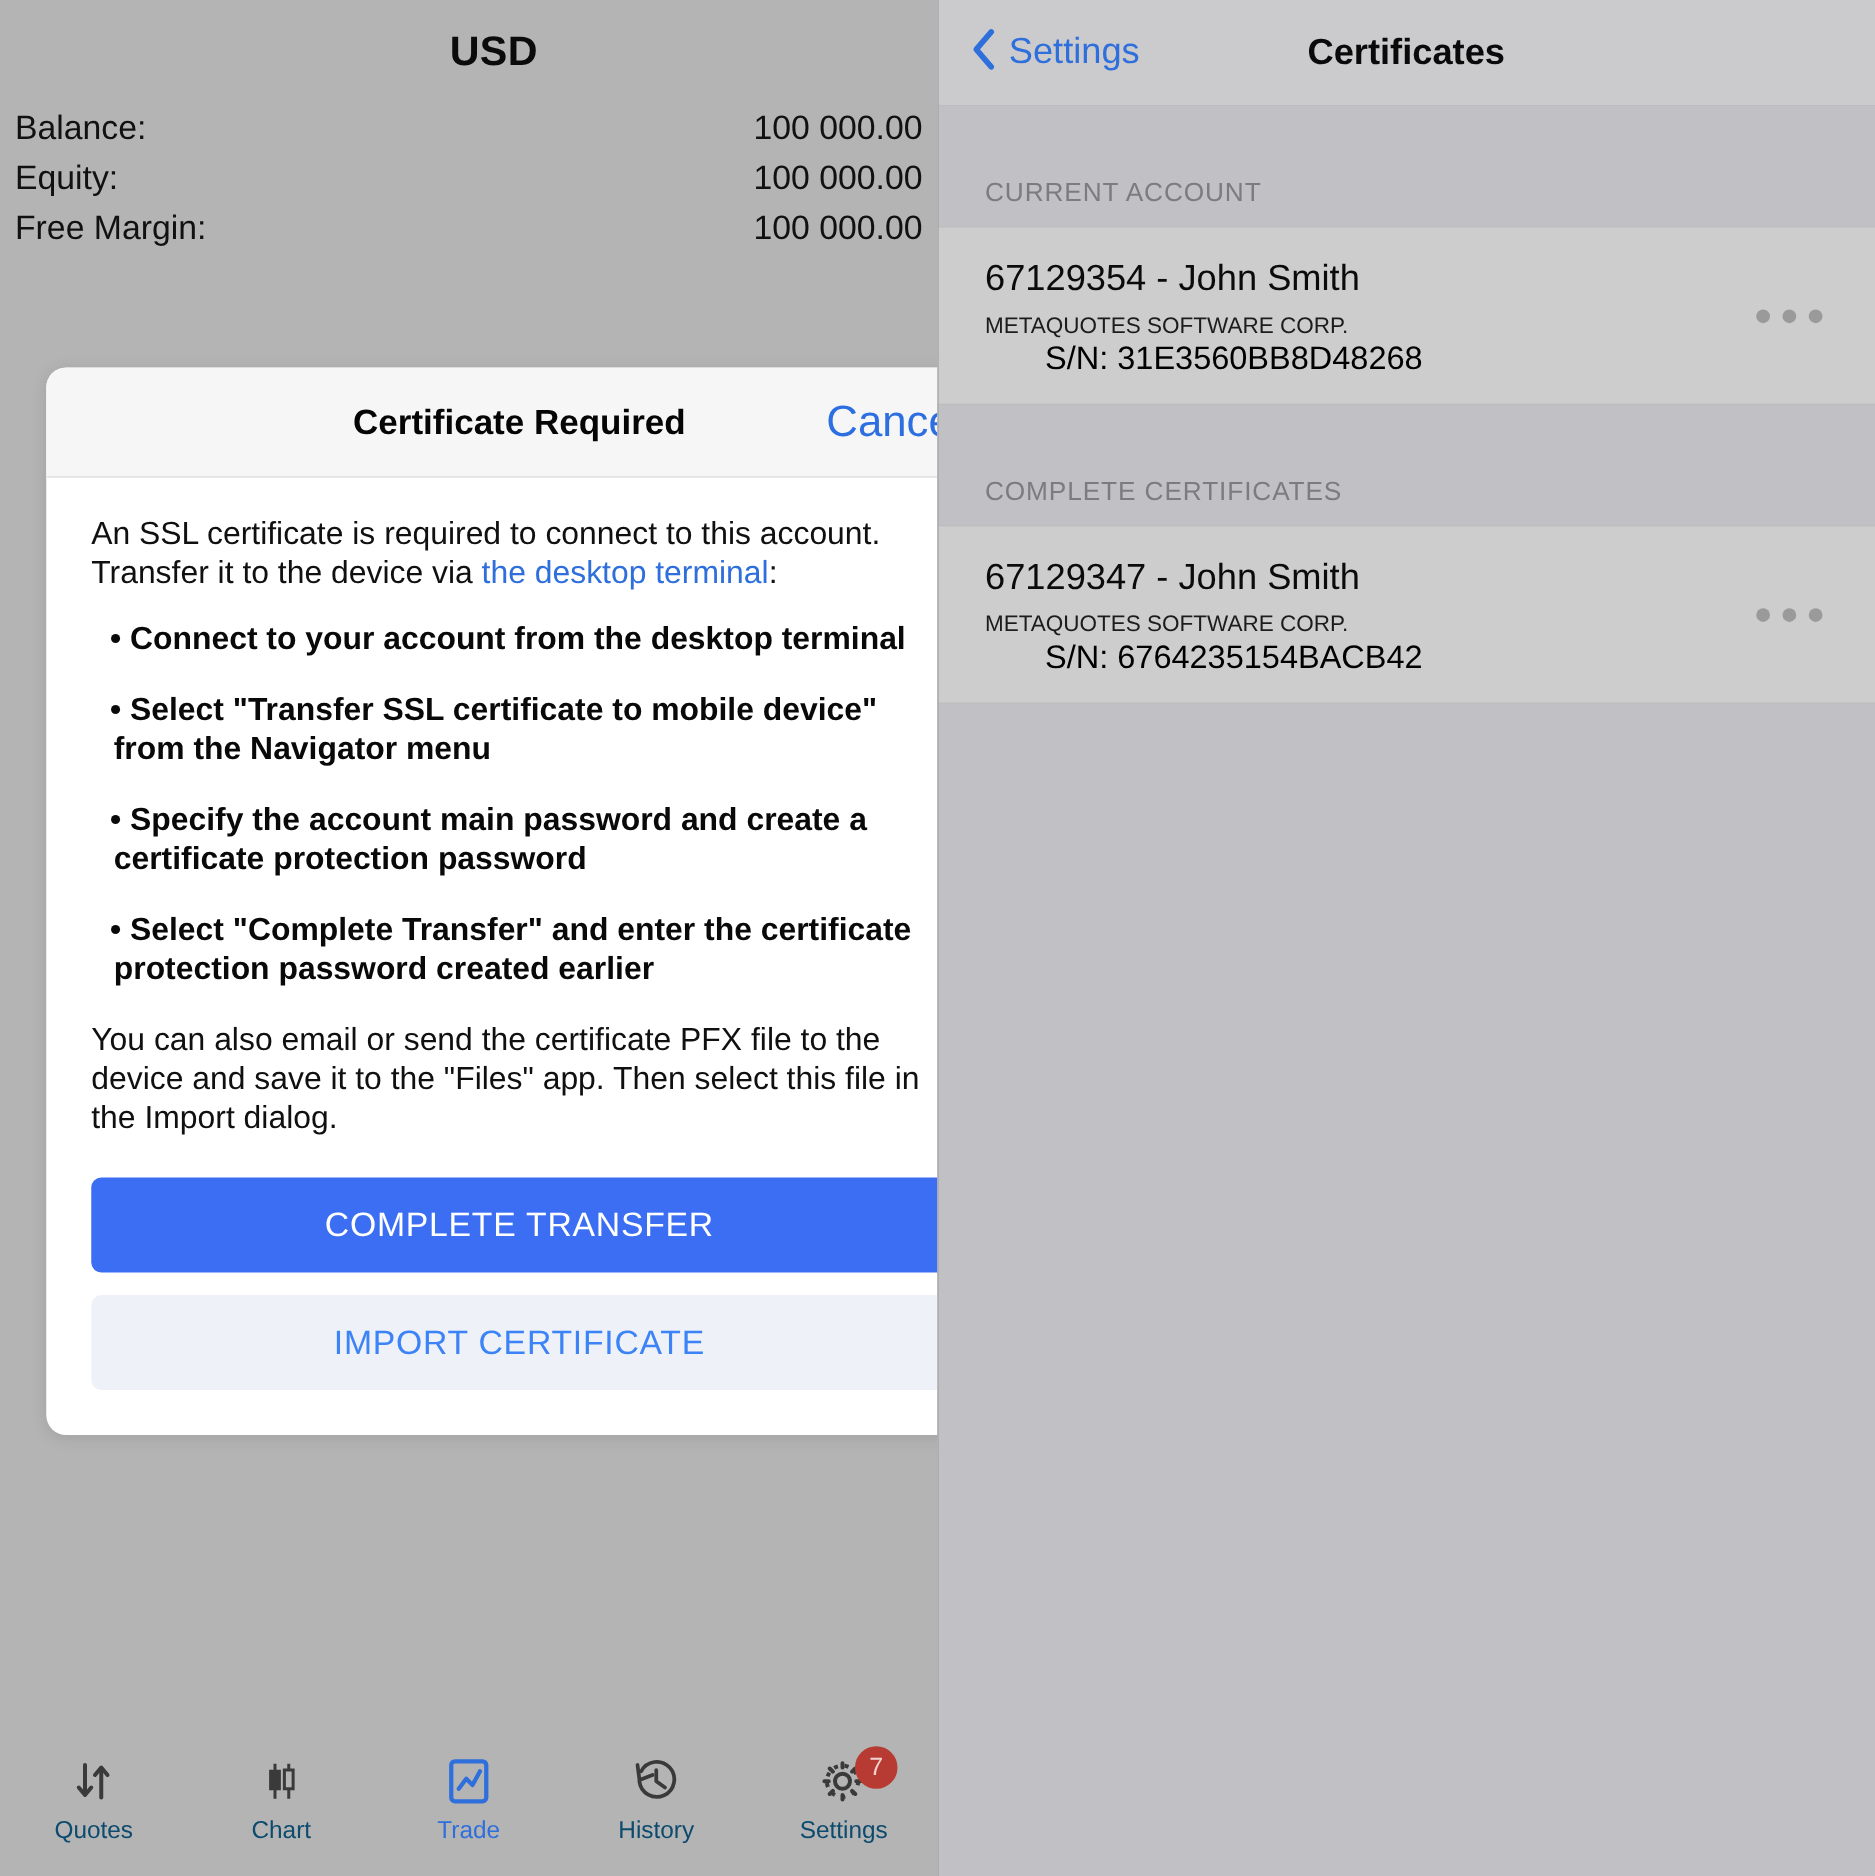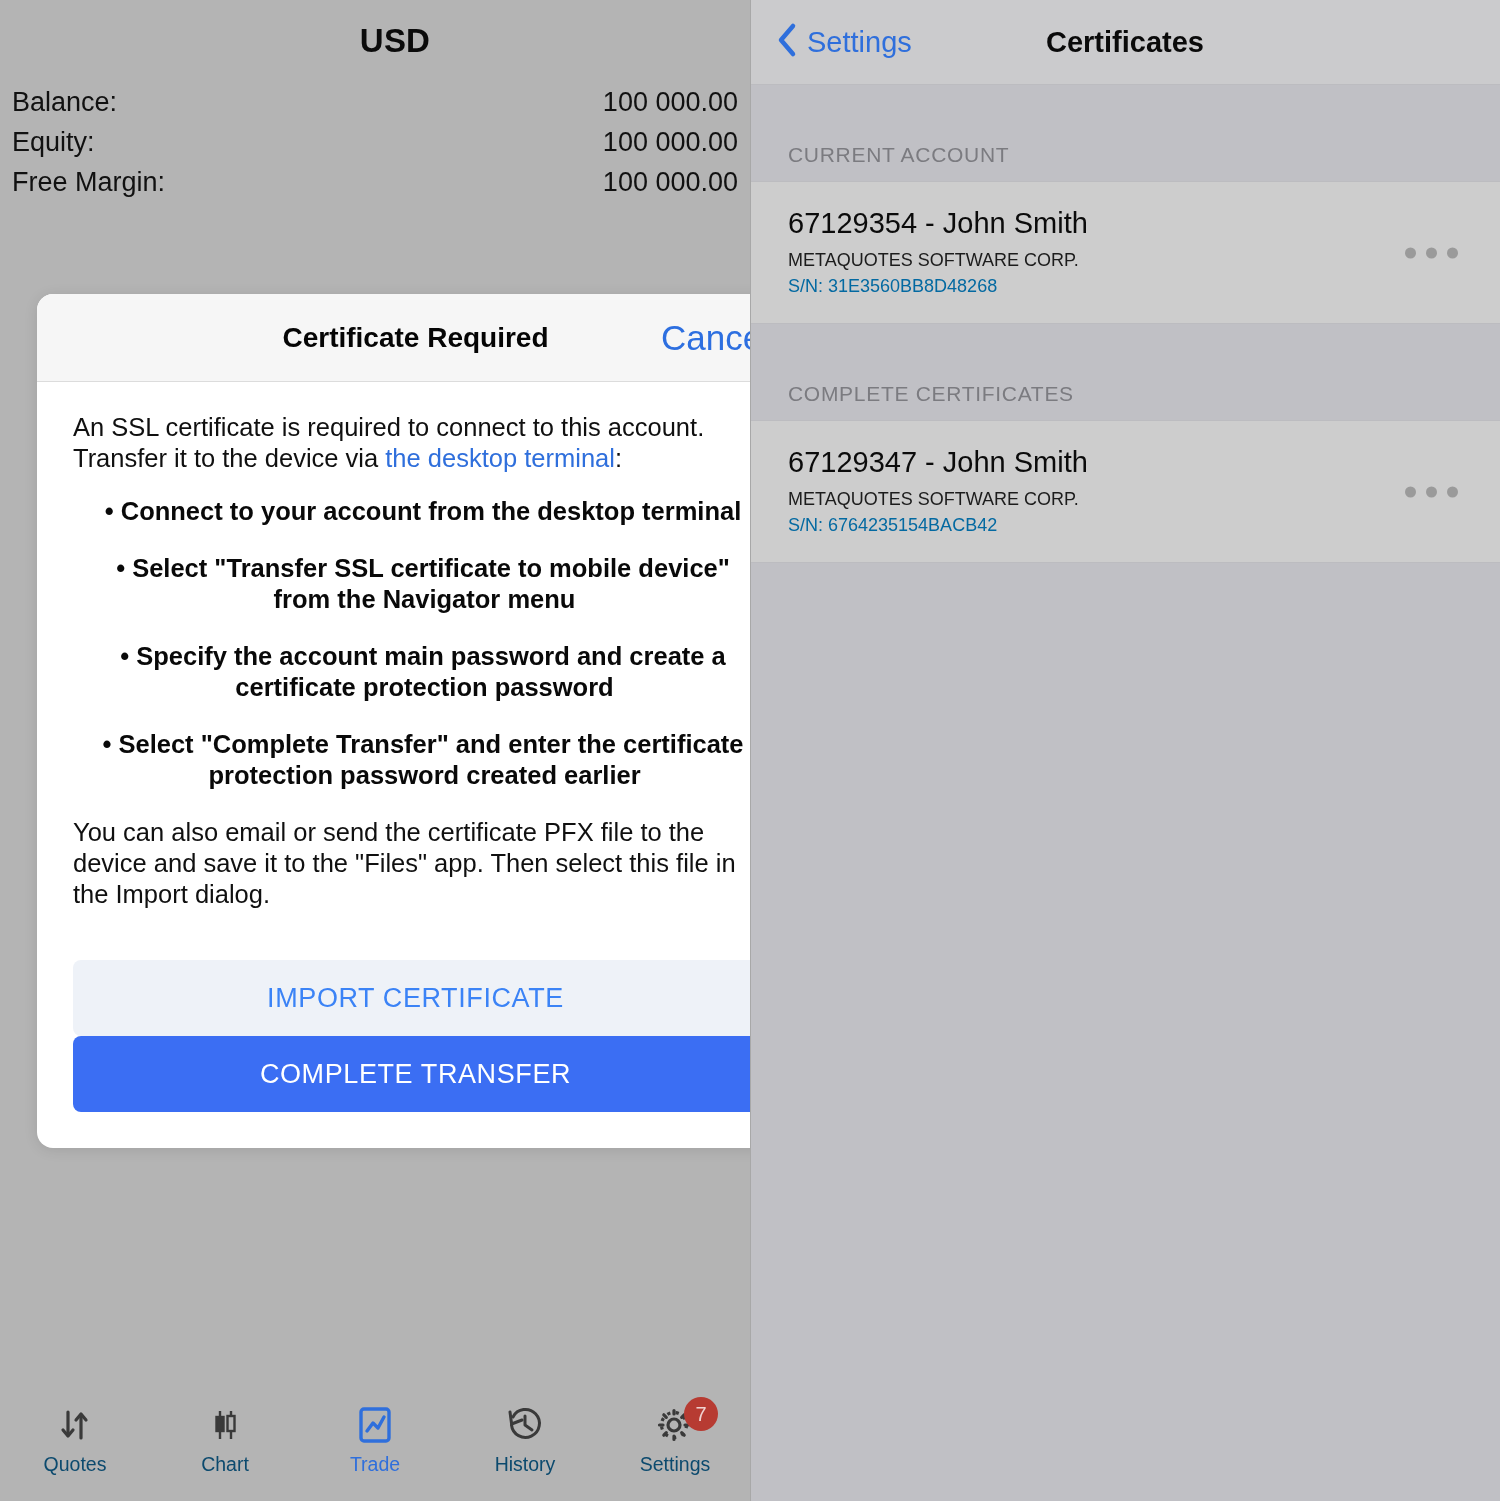--- a/index.html
+++ b/index.html
@@ -61,21 +61,20 @@
     font-size: 25.5px; line-height: 31px; color: #101010;
   }
   .link { color: #2f6fdc; }
   .bullets { margin-top: 22px; }
   .bullet {
     font-size: 25.5px; line-height: 31px; color: #090909;
     font-weight: bold;
     padding-left: 18px;
     margin-bottom: 26px;
     text-indent: -3px;
-    text-align: center;
   }
   .outro {
     font-size: 25.5px; line-height: 31px; color: #101010;
     margin-top: 2px;
   }
   .modal-actions { padding: 32px 36px 36px 36px; }
   .btn {
     display: flex; align-items: center; justify-content: center;
     height: 76px; border-radius: 8px; cursor: pointer;
     font-size: 27px; letter-spacing: .6px;
@@ -130,21 +129,21 @@
   .cert-row {
     position: relative;
     background: #cdcdcd;
     padding: 22px 38px 24px 38px;
     border-top: 1px solid #bcbcc0;
     border-bottom: 1px solid #bcbcc0;
     cursor: pointer;
   }
   .cert-name { font-size: 29px; color: #0b0b0b; line-height: 38px; }
   .cert-org { font-size: 18px; color: #1c1c1c; line-height: 26px; margin-top: 5px; }
-  .cert-sn  { font-size: 18px; color: #0369a1; line-height: 26px; }
+  .cert-sn  { font-size: 26px; color: #000000; line-height: 26px; margin-left: 48px; }
   .dots {
     position: absolute; right: 42px; top: 50%; transform: translateY(-50%);
     display: flex; gap: 10px; cursor: pointer;
   }
   .dots i { width: 11px; height: 11px; border-radius: 50%; background: #9a9a9a; display: block; }
   .divider-v {
     position: absolute; left: 750px; top: 0; width: 1px; height: 1501px;
     background: #a8a8a8;
   }
 </style>
@@ -185,22 +184,22 @@
           <div class="bullet">• Connect to your account from the desktop terminal</div>
           <div class="bullet">• Select "Transfer SSL certificate to mobile device" from the Navigator menu</div>
           <div class="bullet">• Specify the account main password and create a certificate protection password</div>
           <div class="bullet">• Select "Complete Transfer" and enter the certificate protection password created earlier</div>
         </div>
 
         <div class="outro">You can also email or send the certificate PFX file to the device and save it to the "Files" app. Then select this file in the Import dialog.</div>
       </div>
 
       <div class="modal-actions">
+        <div class="btn btn-primary">COMPLETE TRANSFER</div>
         <div class="btn btn-secondary">IMPORT CERTIFICATE</div>
-        <div class="btn btn-primary">COMPLETE TRANSFER</div>
       </div>
     </div>
 
     <div class="tabbar">
 
       <div class="tab">
         <div class="tab-ico">
           <svg width="40" height="40" viewBox="0 0 40 40">
             <g stroke="#3a3a3a" stroke-width="3.2" fill="none" stroke-linecap="round">
               <line x1="13" y1="7" x2="13" y2="30"></line>

